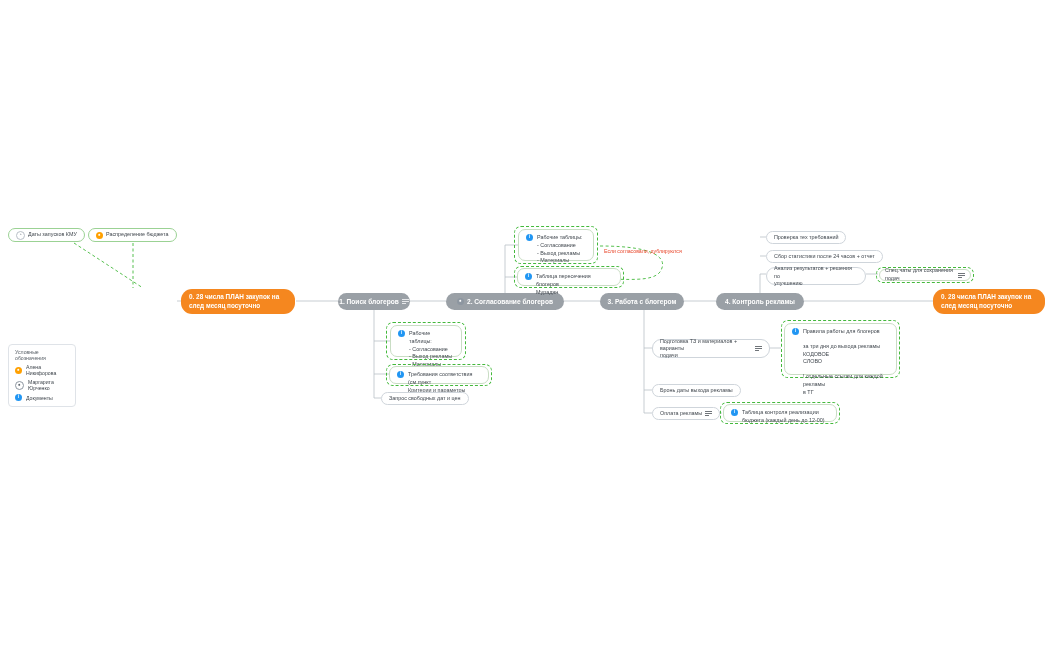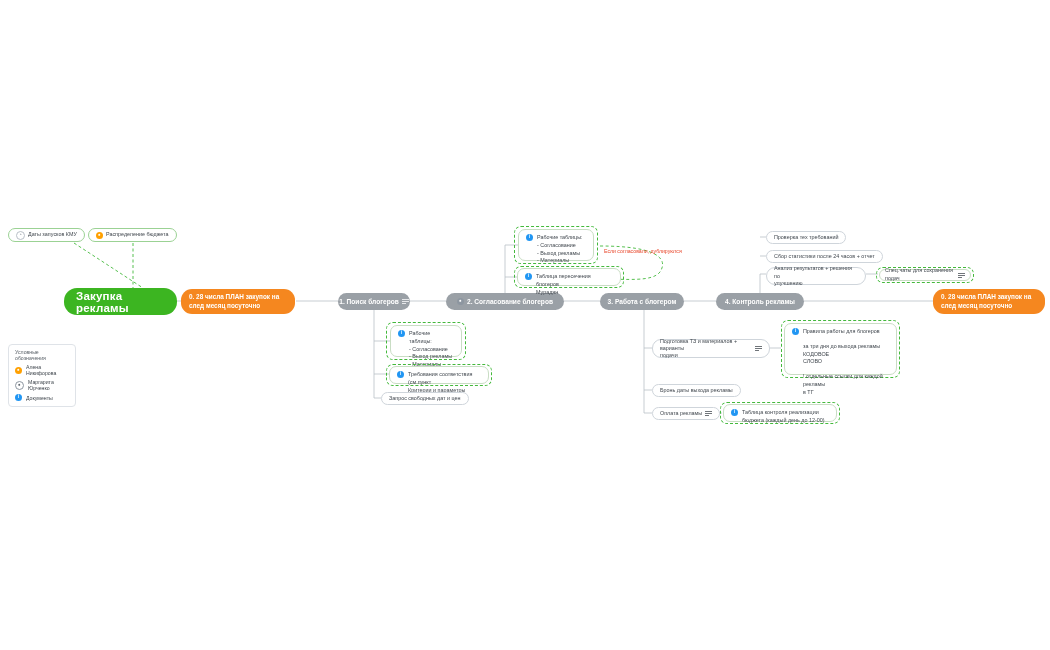--- a/index.html
+++ b/index.html
@@ -213,23 +213,20 @@
     <g fill="none" stroke="#44b93c" stroke-width="0.9" stroke-dasharray="3,2.5">
       <path d="M74,243 L143,288"></path>
       <path d="M133,243 L133,288"></path>
     </g>
 
     <g fill="none" stroke="#44b93c" stroke-width="0.9" stroke-dasharray="3,2.5">
       <path d="M600,246 C 660,246 668,260 660,272 C 652,282 628,279 600,279"></path>
     </g>
   </svg>
 
-  <div class="node root" style="left:64px; top:288px; width:113px; height:27px;">
-    <span>Закупка рекламы</span>
-  </div>
 
   <div class="node orange" style="left:181px; top:289px; width:114px; height:25px;">
     <span class="multi">
       <span class="ln">0. 28 числа ПЛАН закупок на</span>
       <span class="ln">след месяц посуточно</span>
     </span>
   </div>
 
   <div class="node orange" style="left:933px; top:289px; width:112px; height:25px;">
     <span class="multi">

